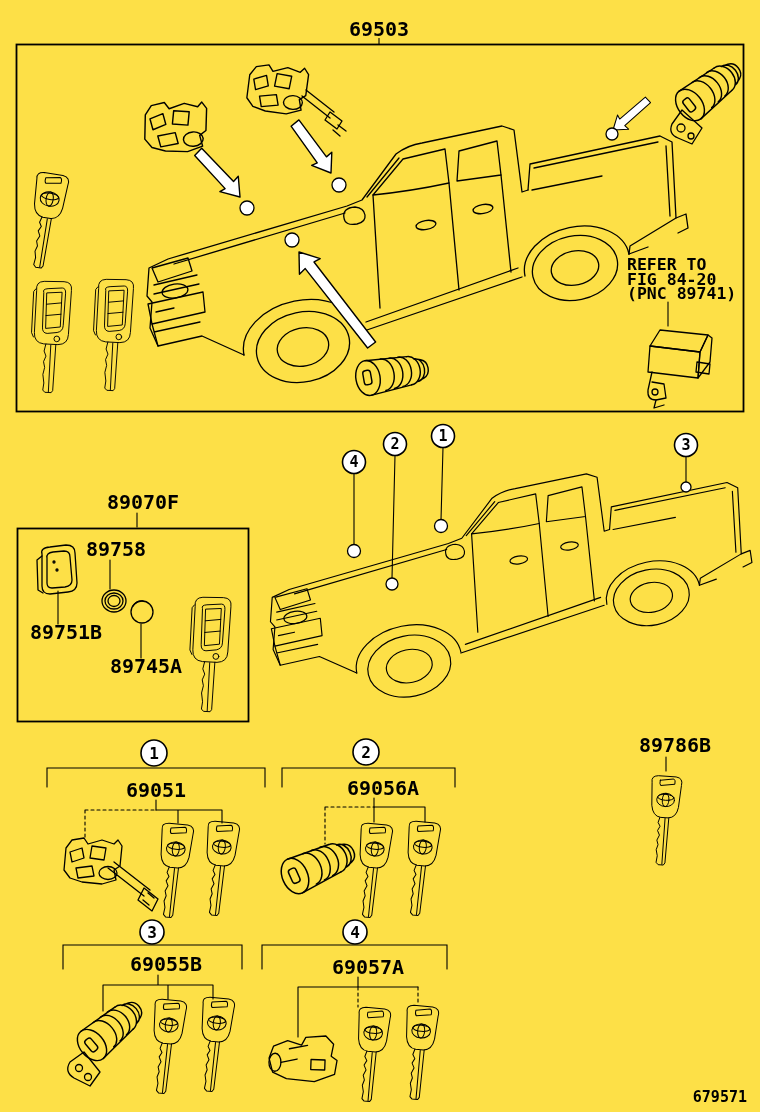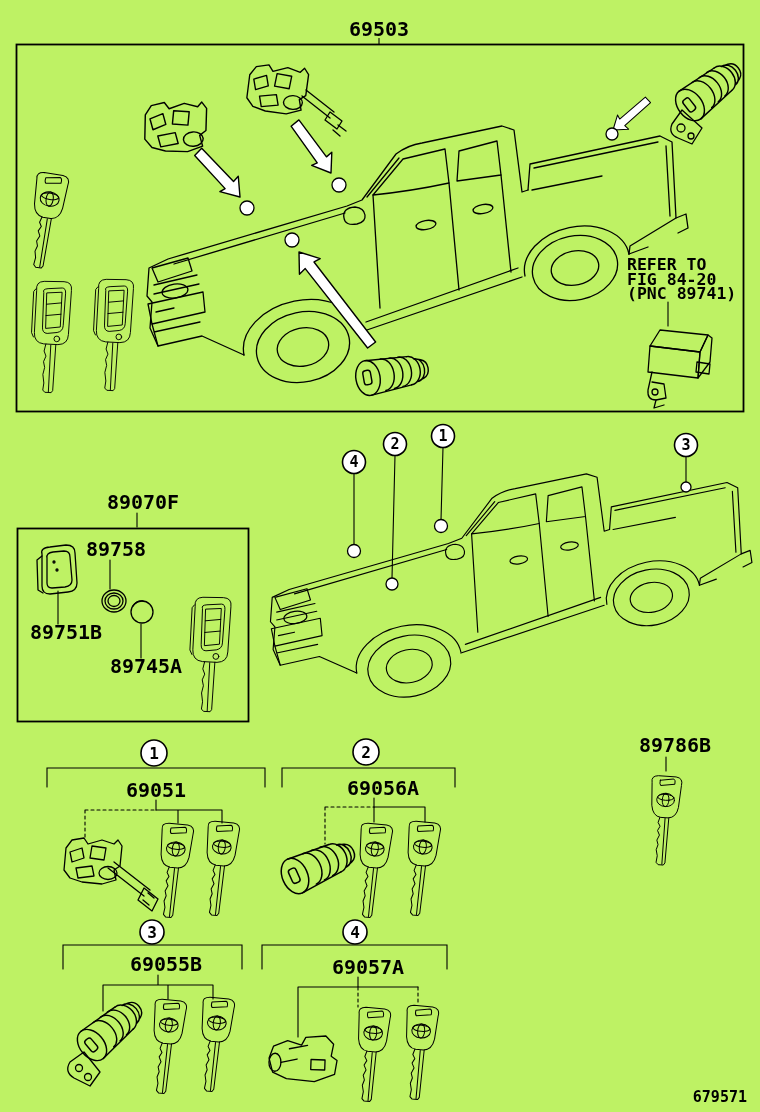--- a/index.html
+++ b/index.html
@@ -1,16 +1,16 @@
 <!DOCTYPE html>
 <html><head>
 <meta charset="utf-8">
 <style>
   html,body{margin:0;padding:0;background:#ffffff;}
-  .page{position:relative;width:760px;height:1112px;background:#bef264;overflow:hidden;}
+  .page{position:relative;width:760px;height:1112px;background:#fde047;overflow:hidden;}
   svg{position:absolute;left:0;top:0;}
   text{fill:#000;font-family:"DejaVu Sans Mono","Liberation Mono",monospace;font-weight:bold;}
   .pn{font-size:20px;}
   .note{font-size:16.5px;}
   .co{font-size:16px;}
   .co2{font-size:15px;}
   .ft{font-size:15px;}
   .ln{stroke:#000;fill:none;stroke-width:1.3;stroke-linecap:round;stroke-linejoin:round;}
   .thin{stroke:#000;fill:none;stroke-width:1.1;stroke-linecap:round;}
   .box{stroke:#000;fill:none;stroke-width:1.8;}

